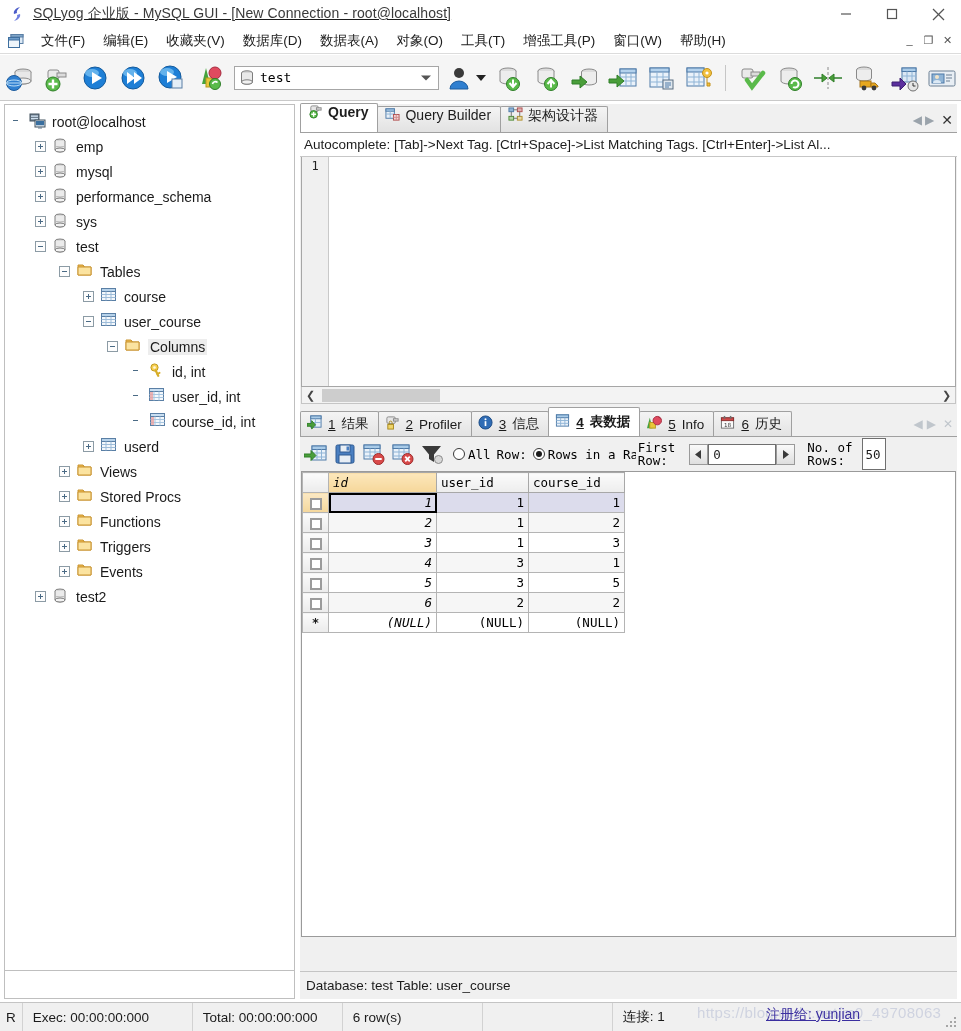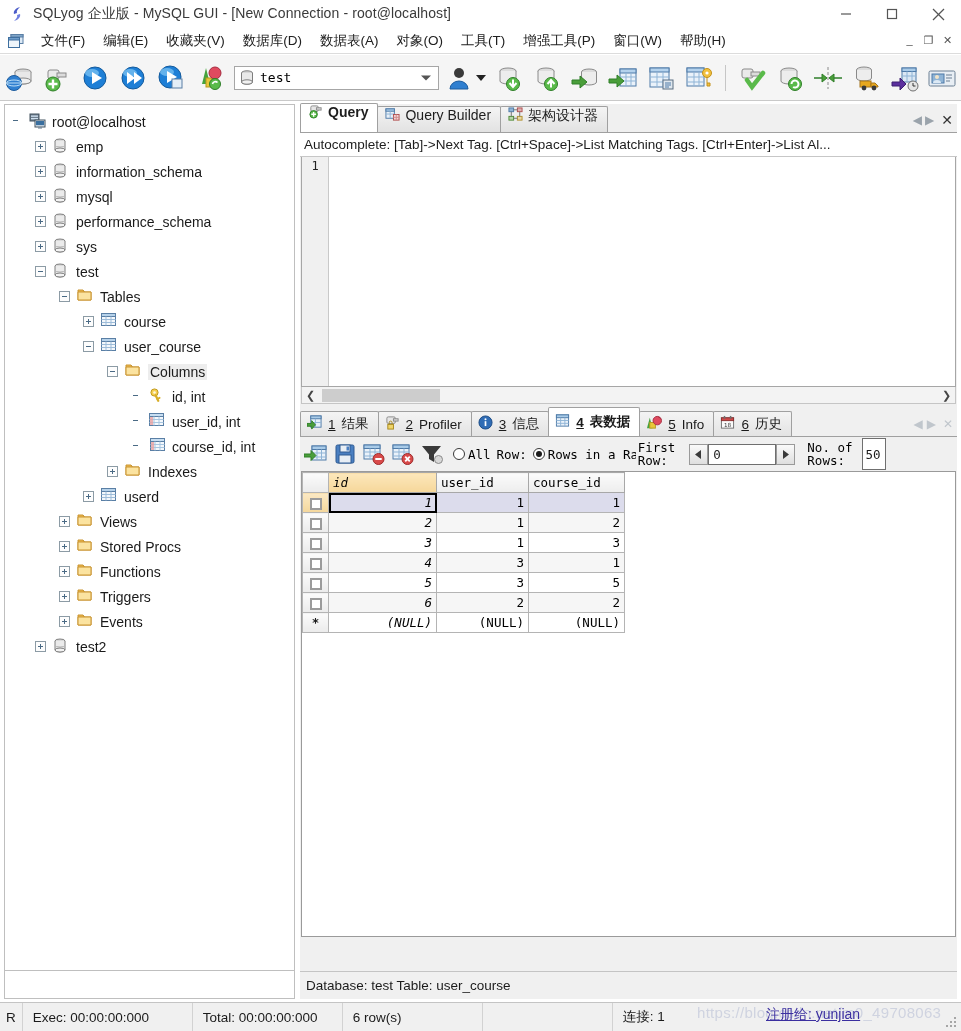--- a/index.html
+++ b/index.html
@@ -12,21 +12,21 @@
     font-size: 13px;
     color: #1b1b1b;
     -webkit-font-smoothing: antialiased;
   }
   #app { position: relative; width: 961px; height: 1031px; background: #ffffff; }
 
   
   .titlebar {
     position: absolute; left: 0; top: 0; width: 961px; height: 28px;
     background: #ffffff;
-    display: flex; align-items: center;
+    display: flex; align-items: center; text-decoration: underline;
   }
   .titlebar .app-icon {
     width: 16px; height: 16px; margin-left: 9px; margin-right: 8px;
     position: relative; flex: none;
   }
   .titlebar .title-text {
     font-size: 14px; color: #3a3a3a; white-space: nowrap;
     letter-spacing: 0.1px;
   }
   .win-btns { position: absolute; right: 0; top: 0; display: flex; height: 28px; }
@@ -511,30 +511,20 @@
           <span class="tlabel">emp</span>
         </div>
         <div class="tnode" style="padding-left: 30px;">
           <span class="expander plus"></span>
           <span class="ticon"><svg width="14" height="16" viewBox="0 0 14 16">
               <ellipse cx="7" cy="3" rx="5" ry="2" fill="#d9d9d9" stroke="#7e7e7e"></ellipse>
               <path d="M2 3 v9 a5 2 0 0 0 10 0 V3" fill="#ebebeb" stroke="#7e7e7e"></path>
               <path d="M2 7 a5 2 0 0 0 10 0" fill="none" stroke="#b6b6b6"></path>
               <ellipse cx="7" cy="12" rx="5" ry="2" fill="#f3f3f3" stroke="#7e7e7e"></ellipse>
             </svg></span>
-          <span class="tlabel">information_schema</span>
-        </div>
-        <div class="tnode" style="padding-left: 30px;">
-          <span class="expander plus"></span>
-          <span class="ticon"><svg width="14" height="16" viewBox="0 0 14 16">
-              <ellipse cx="7" cy="3" rx="5" ry="2" fill="#d9d9d9" stroke="#7e7e7e"></ellipse>
-              <path d="M2 3 v9 a5 2 0 0 0 10 0 V3" fill="#ebebeb" stroke="#7e7e7e"></path>
-              <path d="M2 7 a5 2 0 0 0 10 0" fill="none" stroke="#b6b6b6"></path>
-              <ellipse cx="7" cy="12" rx="5" ry="2" fill="#f3f3f3" stroke="#7e7e7e"></ellipse>
-            </svg></span>
           <span class="tlabel">mysql</span>
         </div>
         <div class="tnode" style="padding-left: 30px;">
           <span class="expander plus"></span>
           <span class="ticon"><svg width="14" height="16" viewBox="0 0 14 16">
               <ellipse cx="7" cy="3" rx="5" ry="2" fill="#d9d9d9" stroke="#7e7e7e"></ellipse>
               <path d="M2 3 v9 a5 2 0 0 0 10 0 V3" fill="#ebebeb" stroke="#7e7e7e"></path>
               <path d="M2 7 a5 2 0 0 0 10 0" fill="none" stroke="#b6b6b6"></path>
               <ellipse cx="7" cy="12" rx="5" ry="2" fill="#f3f3f3" stroke="#7e7e7e"></ellipse>
             </svg></span>
@@ -618,29 +608,20 @@
         </div>
         <div class="tnode" style="padding-left: 126px; text-align: center;">
           <span class="expander none"></span>
           <span class="ticon"><svg width="15" height="13" viewBox="0 0 15 13">
               <rect x="0.5" y="0.5" width="14" height="12" fill="#f4f8fc" stroke="#5a7fa5"></rect>
               <rect x="0.5" y="0.5" width="14" height="3" fill="#c9dff2" stroke="#5a7fa5"></rect>
               <path d="M0.5 6.5 h14 M0.5 9.5 h14 M5 3.5 v9 M10 3.5 v9" stroke="#a8c6e0"></path>
               <rect x="1" y="4" width="3" height="8" fill="#e8a0a0" opacity=".8"></rect>
             </svg></span>
           <span class="tlabel">course_id, int</span>
-        </div>
-        <div class="tnode" style="padding-left: 102px;">
-          <span class="expander plus"></span>
-          <span class="ticon"><svg width="15" height="14" viewBox="0 0 15 14">
-              <path d="M1 2 h5 l1.5 2 H14 v8 H1 Z" fill="#f0c濁"></path>
-              <path d="M1 2 h5 l1.5 2 H14 v8 H1 Z" fill="#edb94e" stroke="#c99430"></path>
-              <path d="M1 4 h13 v8 H1 Z" fill="#fbe3a0" stroke="#c99430"></path>
-            </svg></span>
-          <span class="tlabel">Indexes</span>
         </div>
         <div class="tnode" style="padding-left: 78px;">
           <span class="expander plus"></span>
           <span class="ticon"><svg width="15" height="13" viewBox="0 0 15 13">
               <rect x="0.5" y="0.5" width="14" height="12" fill="#f4f8fc" stroke="#5a7fa5"></rect>
               <rect x="0.5" y="0.5" width="14" height="3" fill="#b6d2ea" stroke="#5a7fa5"></rect>
               <path d="M0.5 6.5 h14 M0.5 9.5 h14 M5 3.5 v9 M10 3.5 v9" stroke="#9dbcd9"></path>
             </svg></span>
           <span class="tlabel">userd</span>
         </div>

